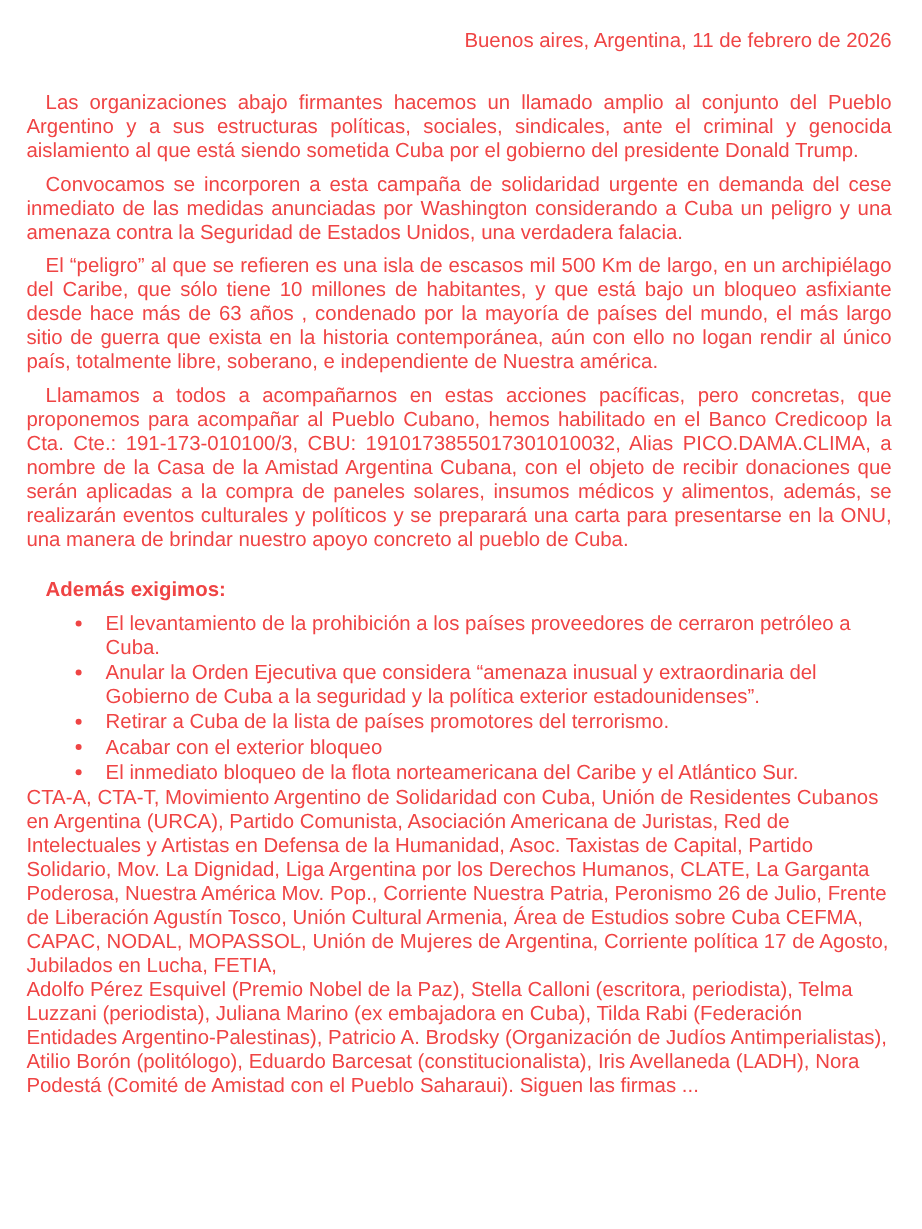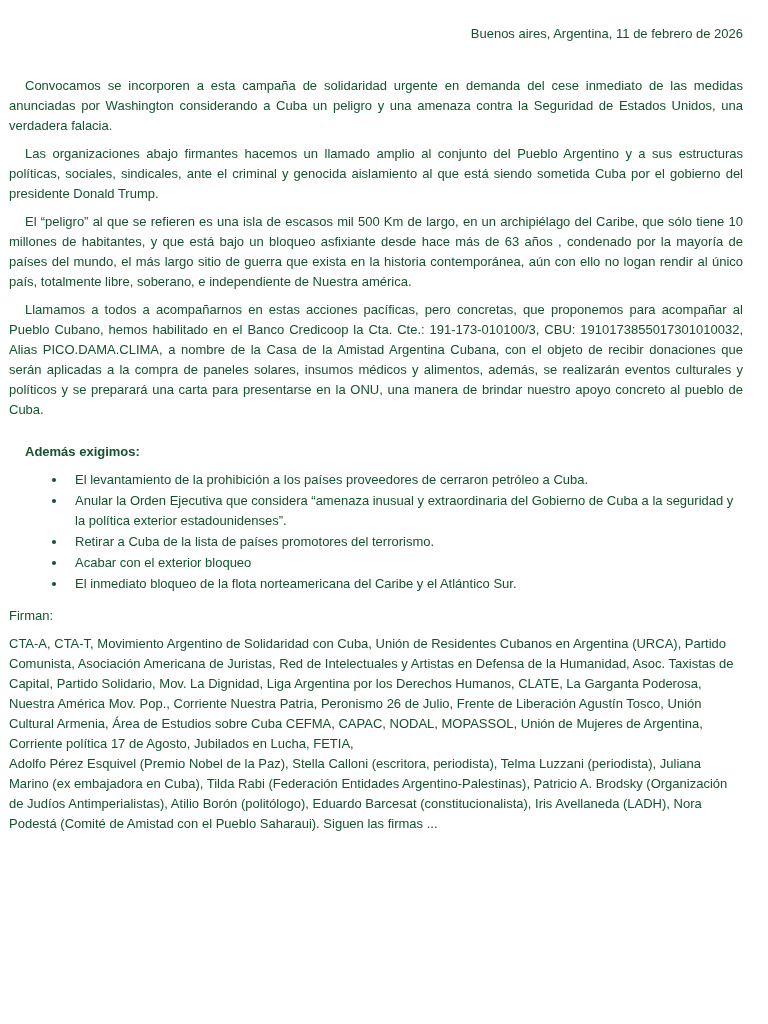--- a/index.html
+++ b/index.html
@@ -1,25 +1,25 @@
 <!DOCTYPE html>
 <html><head>
 <meta charset="utf-8">
 <style>
   html, body { margin: 0; padding: 0; background: #ffffff; }
   .page {
     width: 768px;
     height: 1024px;
     box-sizing: border-box;
     background: #ffffff;
-    padding: 24px 25px 0 9px;
+    padding: 24px 25px 0 22px;
     font-family: "Liberation Sans", sans-serif;
-    font-size: 13px;
+    font-size: 17px;
     line-height: 20px;
-    color: #14532d;
+    color: #ef4444;
     overflow: hidden;
   }
   .dateline {
     text-align: right;
     margin: 0 0 32px 0;
   }
   p { margin: 0; }
   .body-para {
     text-align: justify;
     text-indent: 16px;
@@ -49,40 +49,39 @@
     margin-bottom: 0;
   }
 </style>
 </head>
 <body>
 
 <div class="page">
 
   <div class="dateline">Buenos aires, Argentina, 11 de febrero de 2026</div>
 
+  <p class="body-para">Las organizaciones abajo firmantes hacemos un llamado amplio al conjunto del Pueblo Argentino y a sus estructuras políticas, sociales, sindicales, ante el criminal y genocida aislamiento al que está siendo sometida Cuba por el gobierno del presidente Donald Trump.</p>
+
   <p class="body-para">Convocamos se incorporen a esta campaña de solidaridad urgente en demanda del cese inmediato de las medidas anunciadas por Washington considerando a Cuba un peligro y una amenaza contra la Seguridad de Estados Unidos, una verdadera falacia.</p>
-
-  <p class="body-para">Las organizaciones abajo firmantes hacemos un llamado amplio al conjunto del Pueblo Argentino y a sus estructuras políticas, sociales, sindicales, ante el criminal y genocida aislamiento al que está siendo sometida Cuba por el gobierno del presidente Donald Trump.</p>
 
   <p class="body-para">El “peligro” al que se refieren es una isla de escasos mil 500 Km de largo, en un archipiélago del Caribe, que sólo tiene 10 millones de habitantes, y que está bajo un bloqueo asfixiante desde hace más de 63 años , condenado por la mayoría de países del mundo, el más largo sitio de guerra que exista en la historia contemporánea, aún con ello no logan rendir al único país, totalmente libre, soberano, e independiente de Nuestra américa.</p>
 
 
 
   <p class="body-para">Llamamos a todos a acompañarnos en estas acciones pacíficas, pero concretas, que proponemos para acompañar al Pueblo Cubano, hemos habilitado en el Banco Credicoop la Cta. Cte.: 191-173-010100/3, CBU: 1910173855017301010032, Alias PICO.DAMA.CLIMA, a nombre de la Casa de la Amistad Argentina Cubana, con el objeto de recibir donaciones que serán aplicadas a la compra de paneles solares, insumos médicos y alimentos, además, se realizarán eventos culturales y políticos y se preparará una carta para presentarse en la ONU, una manera de brindar nuestro apoyo concreto al pueblo de Cuba.</p>
 
   <p class="body-para demands-head">Además exigimos:</p>
 
   <ul class="demands">
     <li>El levantamiento de la prohibición a los países proveedores de cerraron petróleo a Cuba.</li>
     <li>Anular la Orden Ejecutiva que considera “amenaza inusual y extraordinaria del Gobierno de Cuba a la seguridad y la política exterior estadounidenses”.</li>
     <li>Retirar a Cuba de la lista de países promotores del terrorismo.</li>
     <li>Acabar con el exterior bloqueo</li>
     <li>El inmediato bloqueo de la flota norteamericana del Caribe y el Atlántico Sur.</li>
   </ul>
 
-  <p class="section-label">Firman:</p>
 
   <p class="plain-para">CTA-A, CTA-T, Movimiento Argentino de Solidaridad con Cuba, Unión de Residentes Cubanos en Argentina (URCA), Partido Comunista, Asociación Americana de Juristas, Red de Intelectuales y Artistas en Defensa de la Humanidad, Asoc. Taxistas de Capital, Partido Solidario, Mov. La Dignidad, Liga Argentina por los Derechos Humanos, CLATE, La Garganta Poderosa, Nuestra América Mov. Pop., Corriente Nuestra Patria, Peronismo 26 de Julio, Frente de Liberación Agustín Tosco, Unión Cultural Armenia, Área de Estudios sobre Cuba CEFMA, CAPAC, NODAL, MOPASSOL, Unión de Mujeres de Argentina, Corriente política 17 de Agosto, Jubilados en Lucha, FETIA,</p>
 
 
   <p class="plain-para">Adolfo Pérez Esquivel (Premio Nobel de la Paz), Stella Calloni (escritora, periodista), Telma Luzzani (periodista), Juliana Marino (ex embajadora en Cuba), Tilda Rabi (Federación Entidades Argentino-Palestinas), Patricio A. Brodsky (Organización de Judíos Antimperialistas), Atilio Borón (politólogo), Eduardo Barcesat (constitucionalista), Iris Avellaneda (LADH), Nora Podestá (Comité de Amistad con el Pueblo Saharaui). Siguen las firmas ...</p>
 
 </div>
 
 </body></html>

